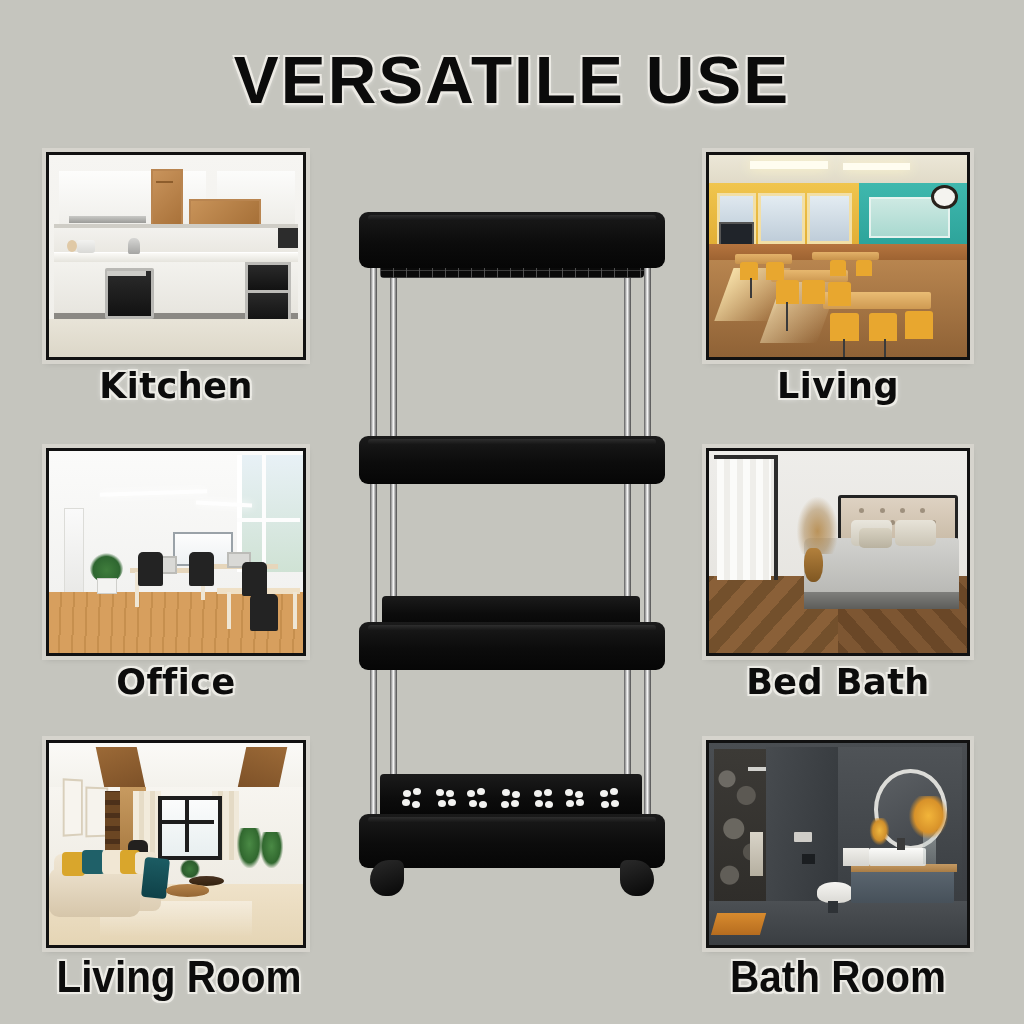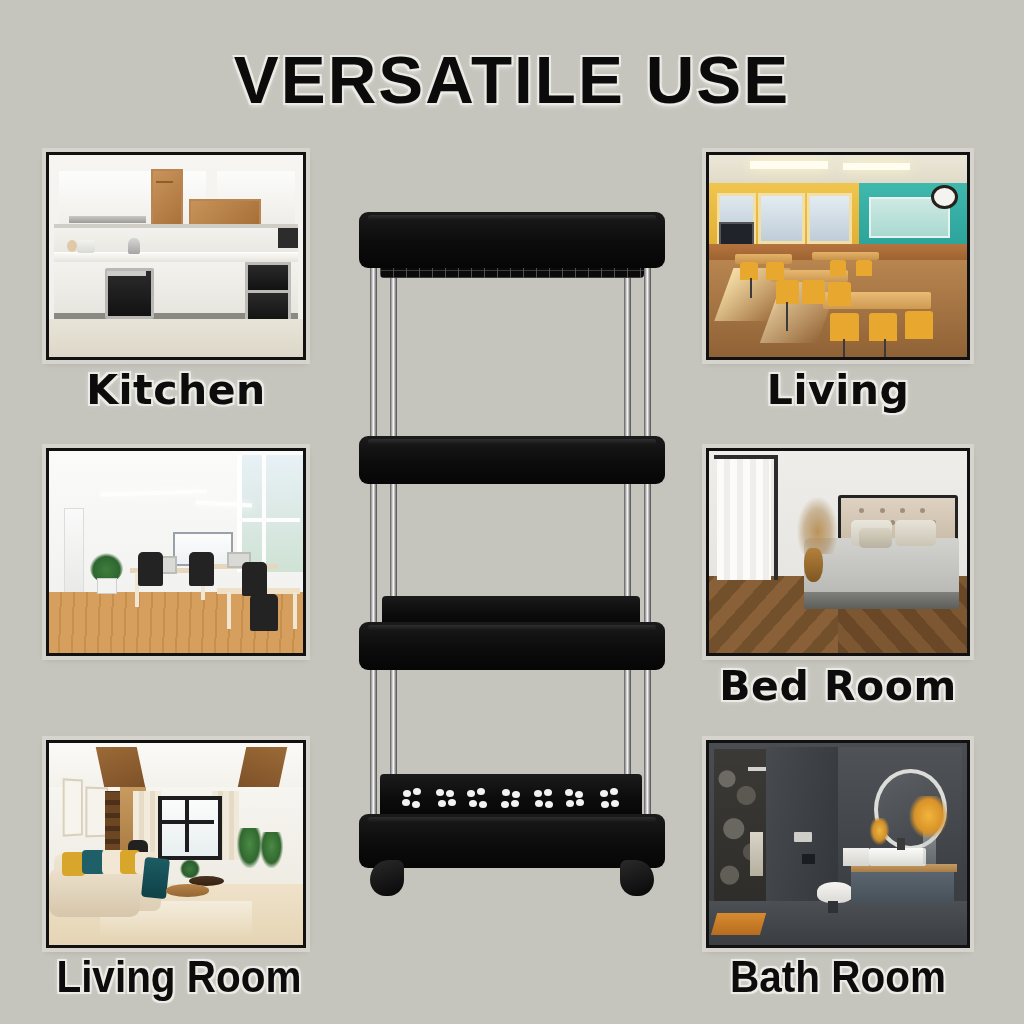--- a/index.html
+++ b/index.html
@@ -50,21 +50,21 @@
     left: 0; width: 100%;
     text-align: center;
     color: #0c0c0c;
     font-weight: bold;
     text-shadow:
       -2px -2px 0 #ecebe5, 2px -2px 0 #ecebe5,
       -2px  2px 0 #ecebe5, 2px  2px 0 #ecebe5,
        0 0 6px rgba(255,255,255,.8);
     white-space: nowrap;
   }
-  .cap-round { font-family: "DejaVu Sans", sans-serif; font-size: 41px; letter-spacing: .5px; }
+  .cap-round { font-family: "DejaVu Sans", sans-serif; font-size: 35px; letter-spacing: .5px; }
   .cap-cond  { font-family: "Liberation Sans", sans-serif; font-size: 44px; transform: scaleX(.92); }
 
   .scene { position: absolute; inset: 0; }
   .o { position: absolute; }
 
   
   .k-bg      { inset: 0; background: linear-gradient(#f6f5f2, #efeee9); }
   .k-upper   { left: 4%;  top: 8%;  width: 58%; height: 26%; background: linear-gradient(#fdfdfc,#f0efeb); border-bottom: 1px solid #dcdad4; }
   .k-upper2  { left: 66%; top: 8%;  width: 31%; height: 26%; background: linear-gradient(#fcfcfb,#eeede8); }
   .k-wood1   { left: 40%; top: 7%;  width: 11%; height: 27%; background: linear-gradient(135deg,#c9945c,#a87139); border: 2px solid #b98550; }
@@ -340,20 +340,21 @@
       <div class="o of-mon" style="left:41%;top:52%;width:8%;height:7%;"></div>
       <div class="o of-mon" style="left:70%;top:50%;width:8%;height:6%;"></div>
       <div class="o of-ch" style="left:35%;top:50%;width:10%;height:17%;"></div>
       <div class="o of-ch" style="left:55%;top:50%;width:10%;height:17%;"></div>
       <div class="o of-ch" style="left:76%;top:55%;width:10%;height:17%;"></div>
       <div class="o of-ch" style="left:79%;top:71%;width:11%;height:18%;"></div>
       <div class="o of-plant"></div>
         <div class="o of-pot"></div>
     </div>
   </div>
+  <div class="caption cap-round" style="top:214px;">Office</div>
 </div>
 
 <div class="photo-card" style="left:706px; top:448px; width:264px; height:208px;">
   <div class="frame" style="width:264px; height:208px;">
     <div class="scene">
       <div class="o b-wall"></div>
       <div class="o b-floor"></div>
         <div class="o b-floor2"></div>
       <div class="o b-cur"></div>
         <div class="o b-curod"></div>
@@ -370,21 +371,21 @@
       </div>
       <div class="o b-bed"></div>
         <div class="o b-skirt"></div>
       <div class="o b-p1"></div>
         <div class="o b-p2"></div>
         <div class="o b-p3"></div>
       <div class="o b-dried"></div>
         <div class="o b-vase"></div>
     </div>
   </div>
-  <div class="caption cap-round" style="top:214px;">Bed Room</div>
+  <div class="caption cap-round" style="top:214px;">Bed Bath</div>
 </div>
 
 <div class="photo-card" style="left:46px; top:740px; width:260px; height:208px;">
   <div class="frame" style="width:260px; height:208px;">
     <div class="scene">
       <div class="o l-ceil"></div>
       <div class="o l-beam1"></div>
         <div class="o l-beam2"></div>
       <div class="o l-coveL"></div>
         <div class="o l-coveR"></div>

